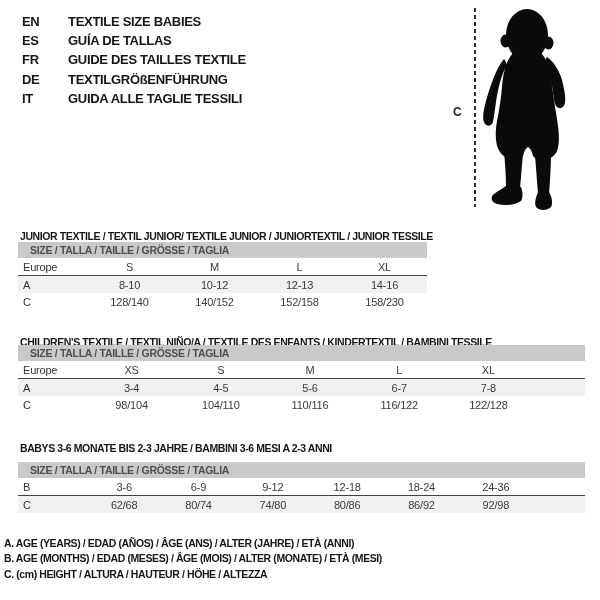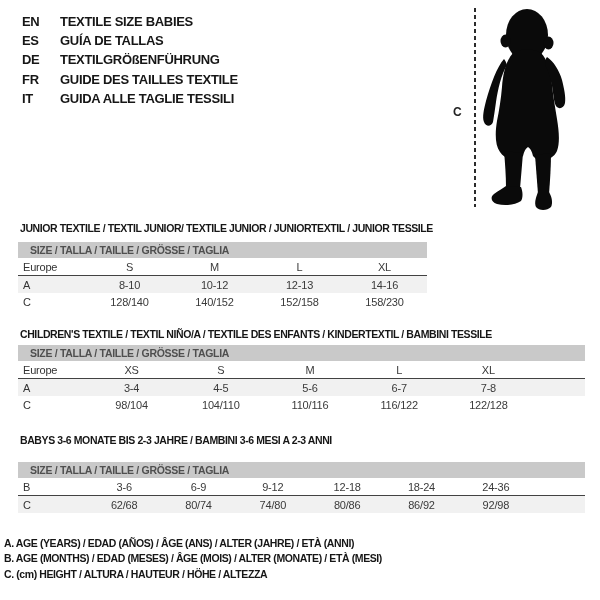--- a/index.html
+++ b/index.html
@@ -11,34 +11,34 @@
     --size-bar-text:#4f4f4f;
   }
   html,body{margin:0;padding:0;}
   body{
     width:600px;height:600px;background:#ffffff;position:relative;overflow:hidden;
     font-family:"Liberation Sans","DejaVu Sans",sans-serif;
     -webkit-font-smoothing:antialiased;
   }
   
   .lang-list{position:absolute;left:22px;top:12px;}
-  .lang-row{display:flex;line-height:19.2px;}
+  .lang-row{display:flex;line-height:19.2px;gap:8px;}
   .lang-code{width:38px;font-size:13px;font-weight:bold;letter-spacing:-0.3px;color:var(--text-primary);}
   .lang-label{font-size:13px;font-weight:bold;letter-spacing:-0.3px;color:var(--text-primary);}
   
   .measure-line{position:absolute;left:474px;top:8px;width:2px;height:199px;
     background:repeating-linear-gradient(to bottom,#2b2b2b 0px,#2b2b2b 4px,transparent 4px,transparent 7px);}
   .measure-label{position:absolute;left:453px;top:105px;font-size:12px;font-weight:bold;color:#222;}
   .figure-svg{position:absolute;left:478px;top:5px;width:100px;height:210px;}
   
   .table-section{position:absolute;left:18px;}
   .t1{top:216px;width:409px;}
   .t2{top:322px;width:567px;}
   .t3{top:428px;width:567px;}
-  .table-title{position:absolute;left:2px;top:4px;white-space:nowrap;}
+  .table-title{position:absolute;left:2px;top:12px;white-space:nowrap;}
   .table-title div{font-size:10.5px;font-weight:bold;letter-spacing:-0.4px;line-height:16px;color:var(--text-primary);}
   .size-bar{position:absolute;left:0;width:100%;height:16px;line-height:16px;background:var(--size-bar-bg);
     font-size:10.5px;font-weight:bold;letter-spacing:-0.3px;color:var(--size-bar-text);padding-left:12px;box-sizing:border-box;}
   .t1 .size-bar{top:26px;}
   .t2 .size-bar{top:23px;}
   .t3 .size-bar{top:34px;}
   .size-table{position:absolute;left:0;width:100%;border-collapse:collapse;table-layout:fixed;}
   .t1 .size-table{top:42px;}
   .t2 .size-table{top:39px;}
   .t3 .size-table{top:50px;}
@@ -59,26 +59,26 @@
   <div class="lang-list">
       <div class="lang-row">
         <span class="lang-code">EN</span>
         <span class="lang-label">TEXTILE SIZE BABIES</span>
       </div>
       <div class="lang-row">
         <span class="lang-code">ES</span>
         <span class="lang-label">GUÍA DE TALLAS</span>
       </div>
       <div class="lang-row">
+        <span class="lang-code">FR</span>
+        <span class="lang-label">GUIDE DES TAILLES TEXTILE</span>
+      </div>
+      <div class="lang-row">
         <span class="lang-code">DE</span>
         <span class="lang-label">TEXTILGRÖßENFÜHRUNG</span>
-      </div>
-      <div class="lang-row">
-        <span class="lang-code">FR</span>
-        <span class="lang-label">GUIDE DES TAILLES TEXTILE</span>
       </div>
       <div class="lang-row">
         <span class="lang-code">IT</span>
         <span class="lang-label">GUIDA ALLE TAGLIE TESSILI</span>
       </div>
     </div>
 
   <div class="measure-line"></div>
   <div class="measure-label">C</div>
 

